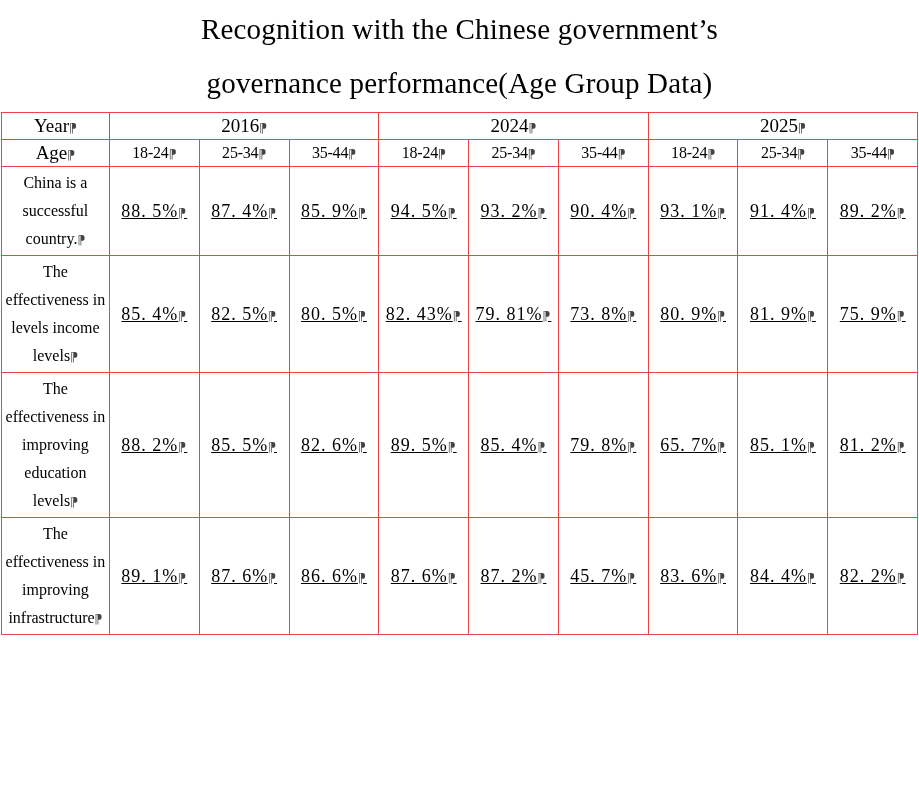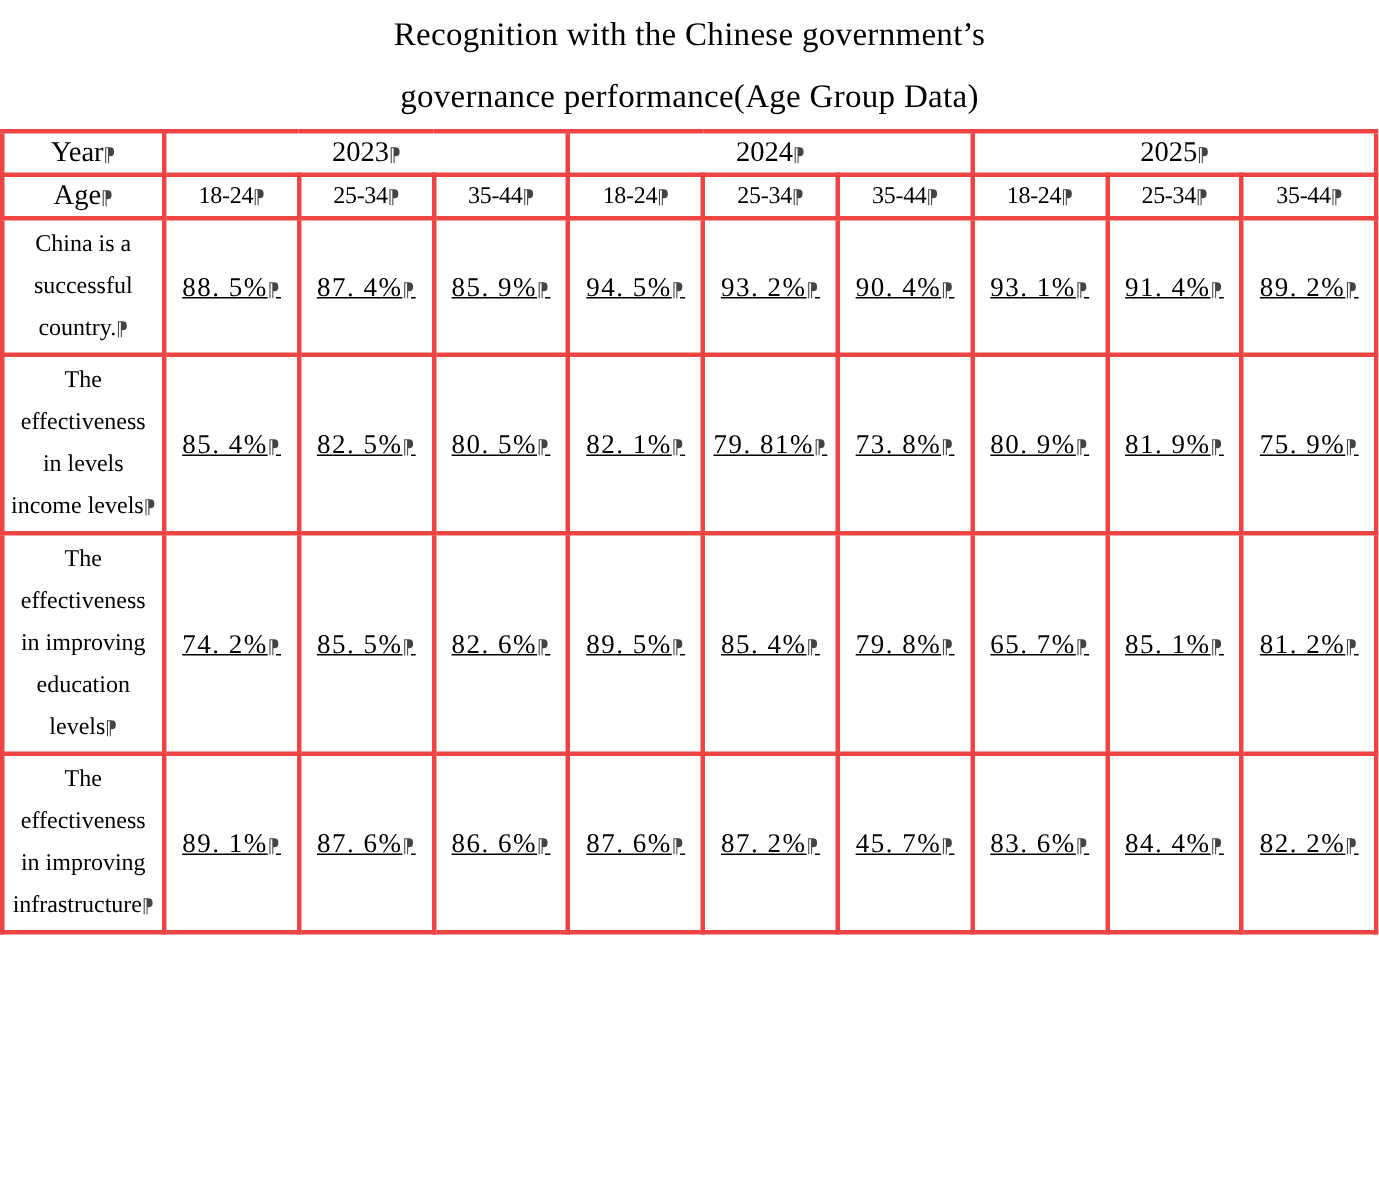--- a/index.html
+++ b/index.html
@@ -21,31 +21,31 @@
     position: relative;
   }
   table.doc-table {
     border-collapse: collapse;
     width: 917px;
     margin: 0 auto;
     table-layout: fixed;
   }
   table.doc-table td,
   table.doc-table th {
-    border: 3px solid #ef4444;
+    border: 1px solid #ef4444;
     padding: 2px 3px;
     vertical-align: middle;
     text-align: center;
     font-weight: normal;
   }
   .title-cell {
     border-left: 1px solid #ffffff !important;
     border-right: 1px solid #ffffff !important;
     border-top: 1px solid #ffffff !important;
-    font-size: 22px;
+    font-size: 29px;
     font-weight: bold;
     line-height: 1.85;
     padding: 6px 0 10px 0;
     letter-spacing: 0.2px;
   }
   .title-line {
     display: block;
     white-space: nowrap;
   }
   .hdr-year {
@@ -100,21 +100,21 @@
     </colgroup>
     <tbody>
       <tr>
         <td class="title-cell" colspan="10">
           <span class="title-line">Recognition with the Chinese government’s</span>
           <span class="title-line">governance performance(Age Group Data)</span>
         </td>
       </tr>
       <tr>
         <td class="hdr-year"><span>Year</span><span class="pilcrow">⁋</span></td>
-        <td class="hdr-span" colspan="3"><span>2023</span><span class="pilcrow">⁋</span></td>
+        <td class="hdr-span" colspan="3"><span>2016</span><span class="pilcrow">⁋</span></td>
         <td class="hdr-span" colspan="3"><span>2024</span><span class="pilcrow">⁋</span></td>
         <td class="hdr-span" colspan="3"><span>2025</span><span class="pilcrow">⁋</span></td>
       </tr>
       <tr>
         <td class="hdr-year"><span>Age</span><span class="pilcrow">⁋</span></td>
         <td class="hdr-age"><span>18-24</span><span class="pilcrow">⁋</span></td>
         <td class="hdr-age"><span>25-34</span><span class="pilcrow">⁋</span></td>
         <td class="hdr-age"><span>35-44</span><span class="pilcrow">⁋</span></td>
         <td class="hdr-age"><span>18-24</span><span class="pilcrow">⁋</span></td>
         <td class="hdr-age"><span>25-34</span><span class="pilcrow">⁋</span></td>
@@ -135,31 +135,31 @@
         <td class="val"><span>93. 1%</span><span class="pilcrow">⁋</span></td>
         <td class="val"><span>91. 4%</span><span class="pilcrow">⁋</span></td>
         <td class="val"><span>89. 2%</span><span class="pilcrow">⁋</span></td>
       </tr>
 
       <tr>
         <td class="rowlabel"><span>The effectiveness in levels income levels</span><span class="pilcrow">⁋</span></td>
         <td class="val"><span>85. 4%</span><span class="pilcrow">⁋</span></td>
         <td class="val"><span>82. 5%</span><span class="pilcrow">⁋</span></td>
         <td class="val"><span>80. 5%</span><span class="pilcrow">⁋</span></td>
-        <td class="val"><span>82. 1%</span><span class="pilcrow">⁋</span></td>
+        <td class="val"><span>82. 43%</span><span class="pilcrow">⁋</span></td>
         <td class="val"><span>79. 81%</span><span class="pilcrow">⁋</span></td>
         <td class="val"><span>73. 8%</span><span class="pilcrow">⁋</span></td>
         <td class="val"><span>80. 9%</span><span class="pilcrow">⁋</span></td>
         <td class="val"><span>81. 9%</span><span class="pilcrow">⁋</span></td>
         <td class="val"><span>75. 9%</span><span class="pilcrow">⁋</span></td>
       </tr>
 
       <tr>
         <td class="rowlabel"><span>The effectiveness in improving education levels</span><span class="pilcrow">⁋</span></td>
-        <td class="val"><span>74. 2%</span><span class="pilcrow">⁋</span></td>
+        <td class="val"><span>88. 2%</span><span class="pilcrow">⁋</span></td>
         <td class="val"><span>85. 5%</span><span class="pilcrow">⁋</span></td>
         <td class="val"><span>82. 6%</span><span class="pilcrow">⁋</span></td>
         <td class="val"><span>89. 5%</span><span class="pilcrow">⁋</span></td>
         <td class="val"><span>85. 4%</span><span class="pilcrow">⁋</span></td>
         <td class="val"><span>79. 8%</span><span class="pilcrow">⁋</span></td>
         <td class="val"><span>65. 7%</span><span class="pilcrow">⁋</span></td>
         <td class="val"><span>85. 1%</span><span class="pilcrow">⁋</span></td>
         <td class="val"><span>81. 2%</span><span class="pilcrow">⁋</span></td>
       </tr>
 

